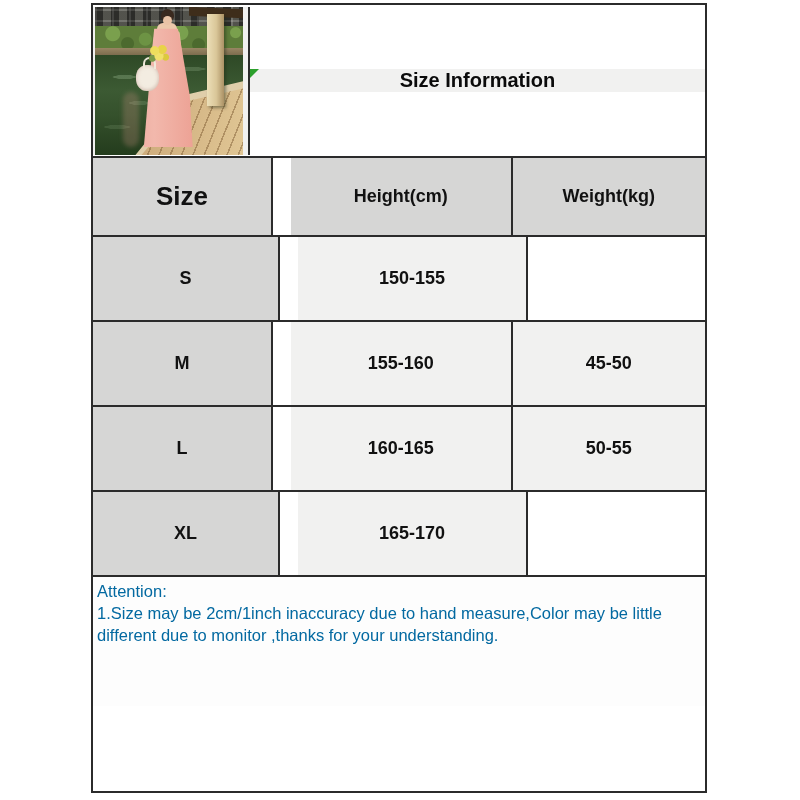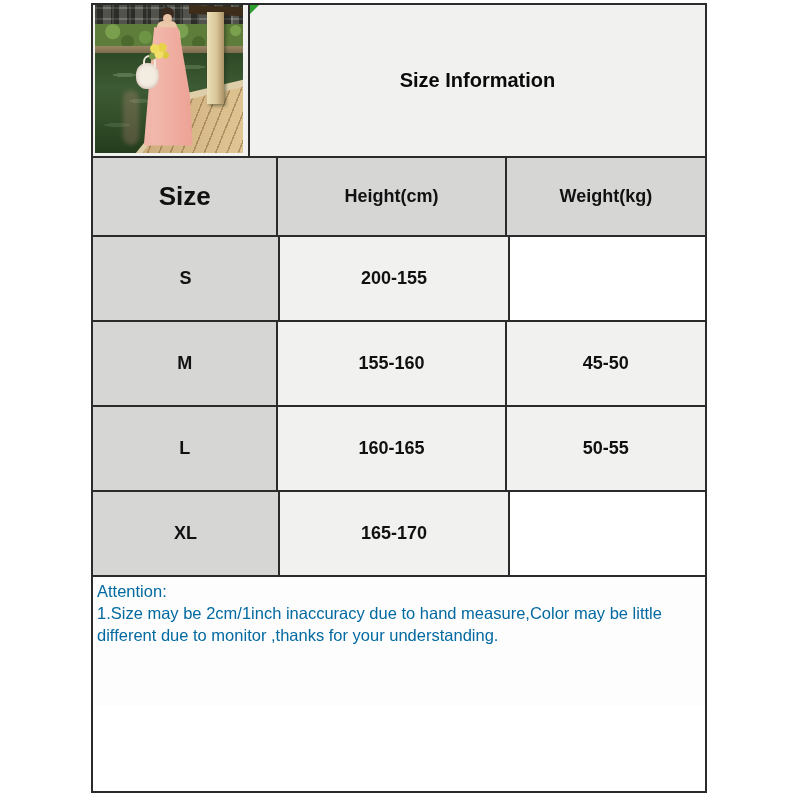--- a/index.html
+++ b/index.html
@@ -1,27 +1,27 @@
 <!DOCTYPE html>
 <html><head>
 <meta charset="utf-8">
 <style>
   * { margin:0; padding:0; box-sizing:border-box; }
   html,body { width:800px; height:800px; background:#ffffff; font-family:"Liberation Sans", sans-serif; }
   .sheet { position:absolute; left:91px; top:3px; width:616px; height:790px;
            border:2px solid #2b2b2b; background:#ffffff; }
 
   .row { display:flex; width:100%; }
-  .top-row   { height:153px; border-bottom:2px solid #2b2b2b; }
+  .top-row   { height:153px; border-bottom:2px solid #2b2b2b;align-items:center; }
   .head-row  { height:79px;  border-bottom:2px solid #2b2b2b; }
   .data-row  { height:85px;  border-bottom:2px solid #2b2b2b; }
 
   .cell { display:flex; align-items:center; justify-content:center; color:#111; }
   .c-size   { width:187px; border-right:2px solid #2b2b2b; }
-  .c-height { width:230px; border-right:2px solid #2b2b2b; }
+  .c-height { width:230px; border-right:2px solid #2b2b2b;margin-left:18px; }
   .c-weight { width:200px; }
 
   .graybg  { background:#d6d6d5; }
   .lightbg { background:#f1f1f0; }
 
   .photo-cell { width:157px; border-right:2px solid #2b2b2b; background:#f1f1f0; }
   .info-cell  { width:455px; background:#f1f1f0; position:relative;
                 display:flex; align-items:center; justify-content:center; }
   .info-title { font-size:20px; font-weight:bold; color:#0b0b0b; }
   .corner-tri { position:absolute; top:0; left:0; width:0; height:0;
@@ -143,21 +143,21 @@
   </div>
 
   <div class="row head-row">
     <div class="cell c-size graybg h-size">Size</div>
     <div class="cell c-height graybg h-col">Height(cm)</div>
     <div class="cell c-weight graybg h-col">Weight(kg)</div>
   </div>
 
   <div class="row data-row">
     <div class="cell c-size graybg v-size">S</div>
-    <div class="cell c-height lightbg v-num">200-155</div>
+    <div class="cell c-height lightbg v-num">150-155</div>
   </div>
   <div class="row data-row">
     <div class="cell c-size graybg v-size">M</div>
     <div class="cell c-height lightbg v-num">155-160</div>
     <div class="cell c-weight lightbg v-num">45-50</div>
   </div>
   <div class="row data-row">
     <div class="cell c-size graybg v-size">L</div>
     <div class="cell c-height lightbg v-num">160-165</div>
     <div class="cell c-weight lightbg v-num">50-55</div>

